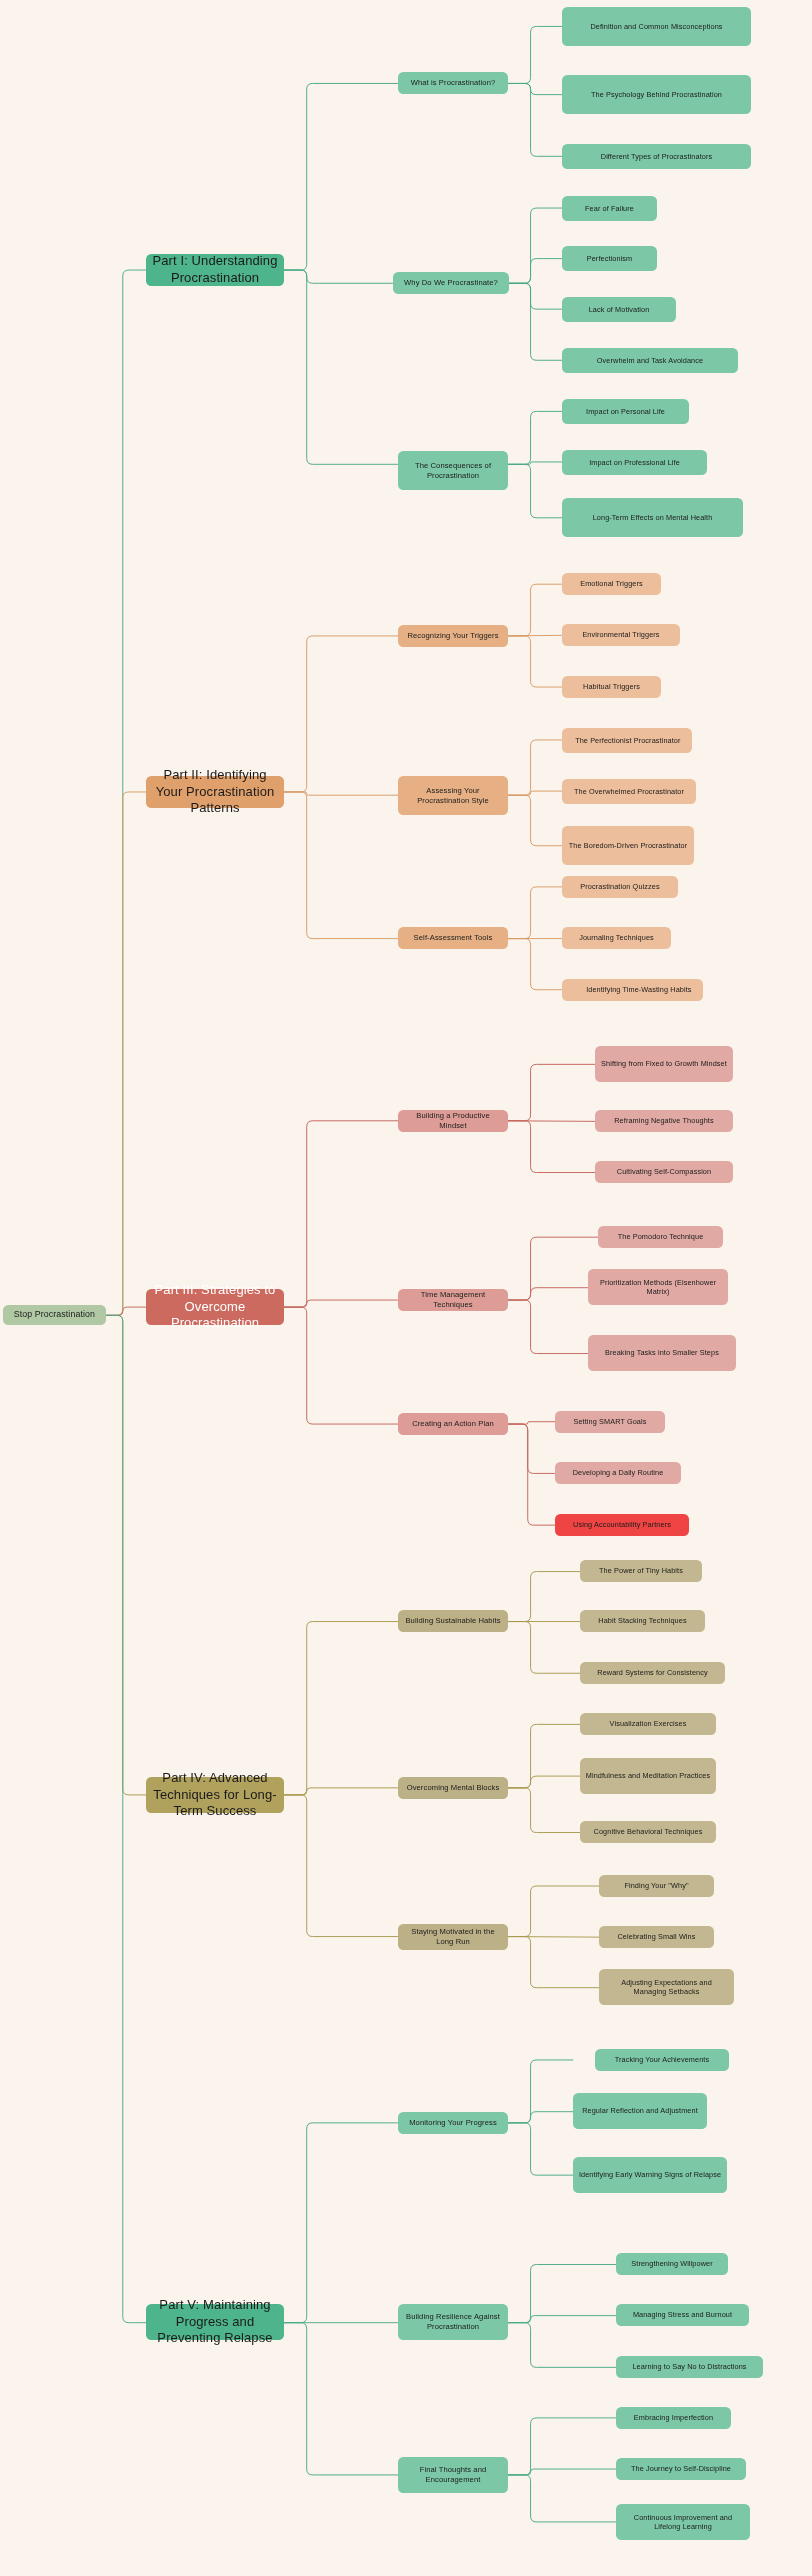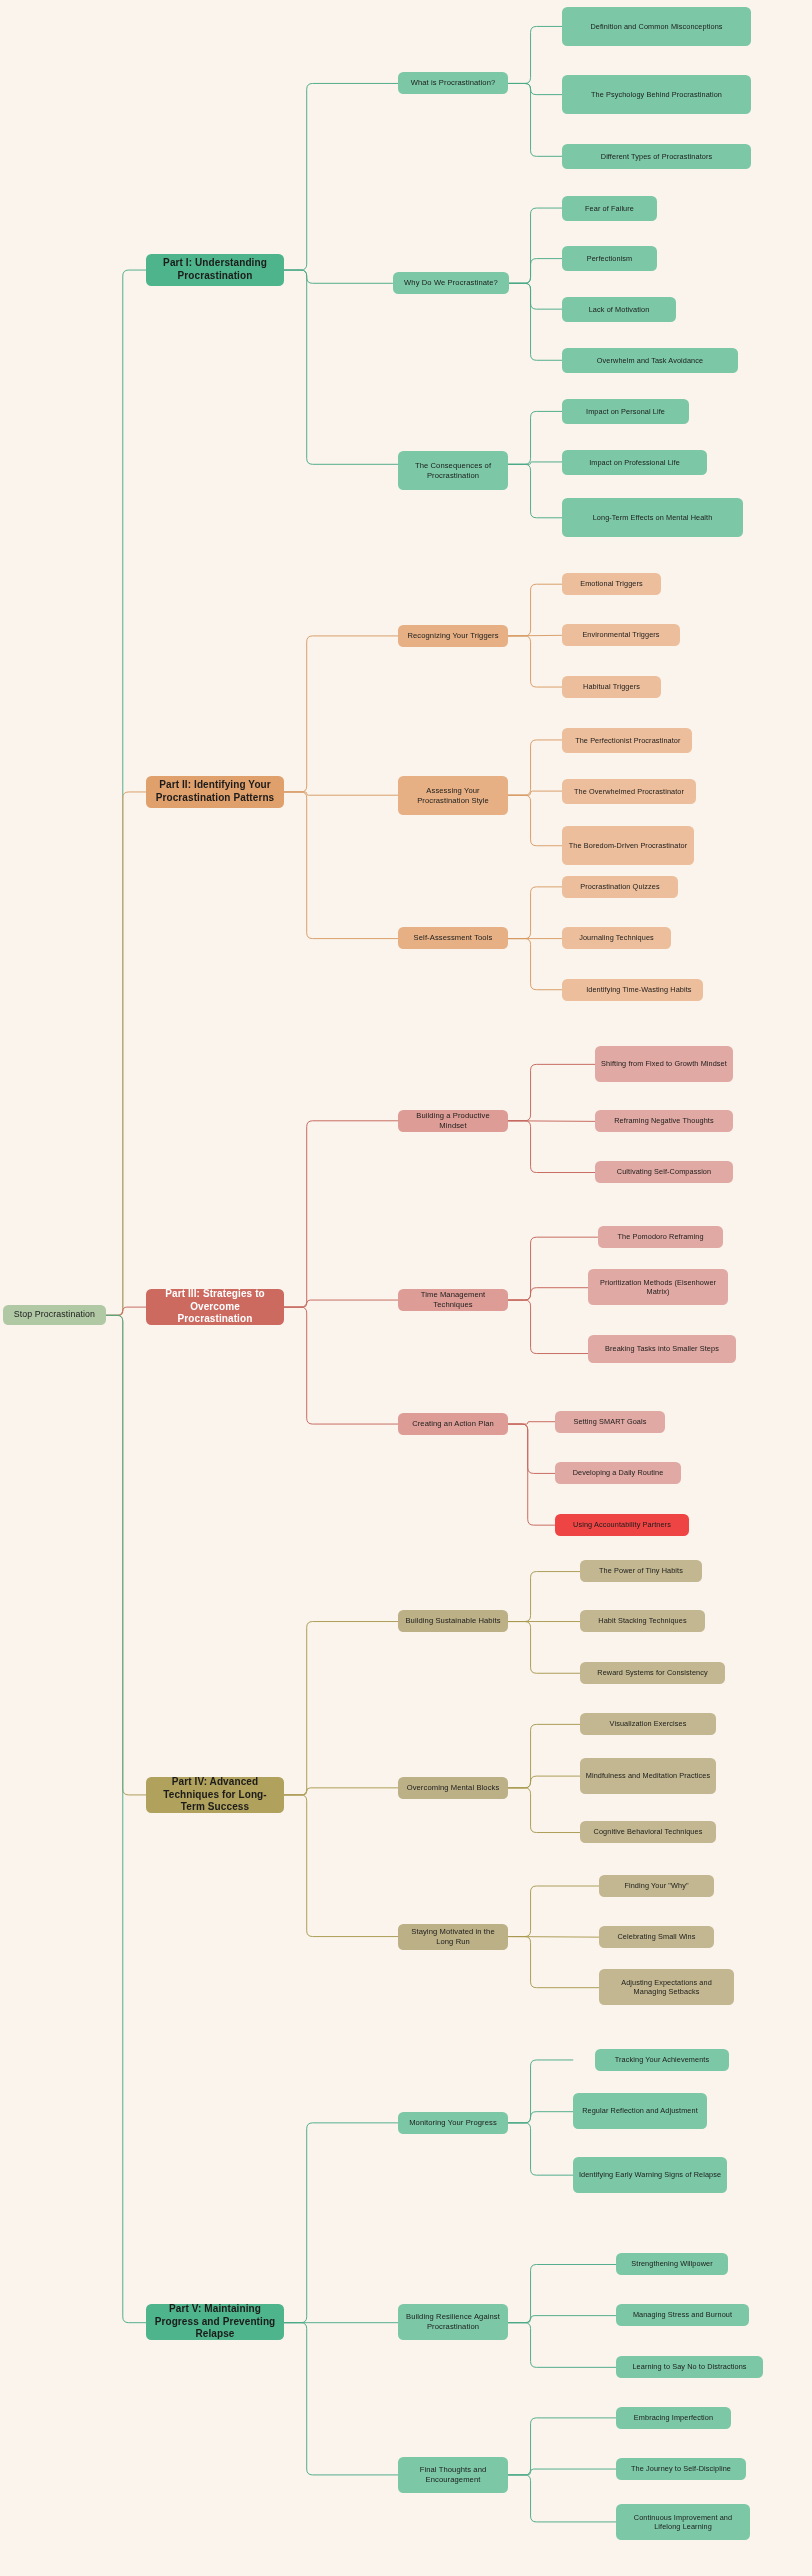--- a/index.html
+++ b/index.html
@@ -31,21 +31,21 @@
     text-align: center;
     border-radius: 5.3px;
     color: #1b1b1b;
     line-height: 1.28;
     padding: 2.4px 5.3px;
     letter-spacing: 0.1px;
     z-index: 2;
     cursor: pointer;
   }
   .n-root   { font-size: 8.8px; }
-  .n-l1     { font-size: 10px; font-weight: bold; }
+  .n-l1     { font-size: 13px; }
   .n-l2     { font-size: 7.6px; }
   .n-l3     { font-size: 7.3px; }
 </style>
 </head>
 <body>
 
 <div id="canvas" style="background: rgb(250, 244, 236);">
   <svg id="edges" viewBox="0 0 1382 4383" preserveAspectRatio="none">
       <path d="M180 2238 L198.98 2238 Q208.98 2238 208.98 2228 L208.98 469.5 Q208.98 459.5 218.98 459.5 L249 459.5" fill="none" stroke="#4aa986" stroke-width="1.6" stroke-linecap="round"></path>
       <path d="M484 459.5 L512 459.5 Q522 459.5 522 449.5 L522 152 Q522 142 532 142 L678 142" fill="none" stroke="#4aa986" stroke-width="1.6" stroke-linecap="round"></path>
@@ -211,26 +211,26 @@
       <div class="node n-l3" style="left: 595px; top: 1110px; width: 138px; height: 22px; background: rgb(224, 169, 163); color: rgb(27, 27, 27);">
         <span>Reframing Negative Thoughts</span>
       </div>
       <div class="node n-l3" style="left: 595px; top: 1161px; width: 138px; height: 22px; background: rgb(224, 169, 163); color: rgb(27, 27, 27);">
         <span>Cultivating Self-Compassion</span>
       </div>
       <div class="node n-l2" style="left: 398px; top: 1289px; width: 110px; height: 22px; background: rgb(221, 157, 150); color: rgb(27, 27, 27);">
         <span>Time Management Techniques</span>
       </div>
       <div class="node n-l3" style="left: 598px; top: 1226px; width: 125px; height: 22px; background: rgb(224, 169, 163); color: rgb(27, 27, 27);">
-        <span>The Pomodoro Reframing</span>
+        <span>The Pomodoro Technique</span>
       </div>
       <div class="node n-l3" style="left: 588px; top: 1269px; width: 140px; height: 36px; background: rgb(224, 169, 163); color: rgb(27, 27, 27);">
         <span>Prioritization Methods (Eisenhower Matrix)</span>
       </div>
-      <div class="node n-l3" style="left: 588px; top: 1335px; width: 148px; height: 28px; background: rgb(224, 169, 163); color: rgb(27, 27, 27);">
+      <div class="node n-l3" style="left: 588px; top: 1335px; width: 148px; height: 36px; background: rgb(224, 169, 163); color: rgb(27, 27, 27);">
         <span>Breaking Tasks into Smaller Steps</span>
       </div>
       <div class="node n-l2" style="left: 398px; top: 1413px; width: 110px; height: 22px; background: rgb(221, 157, 150); color: rgb(27, 27, 27);">
         <span>Creating an Action Plan</span>
       </div>
       <div class="node n-l3" style="left: 555px; top: 1411px; width: 110px; height: 22px; background: rgb(224, 169, 163); color: rgb(27, 27, 27);">
         <span>Setting SMART Goals</span>
       </div>
       <div class="node n-l3" style="left: 555px; top: 1462px; width: 126px; height: 22px; background: rgb(224, 169, 163); color: rgb(27, 27, 27);">
         <span>Developing a Daily Routine</span>

